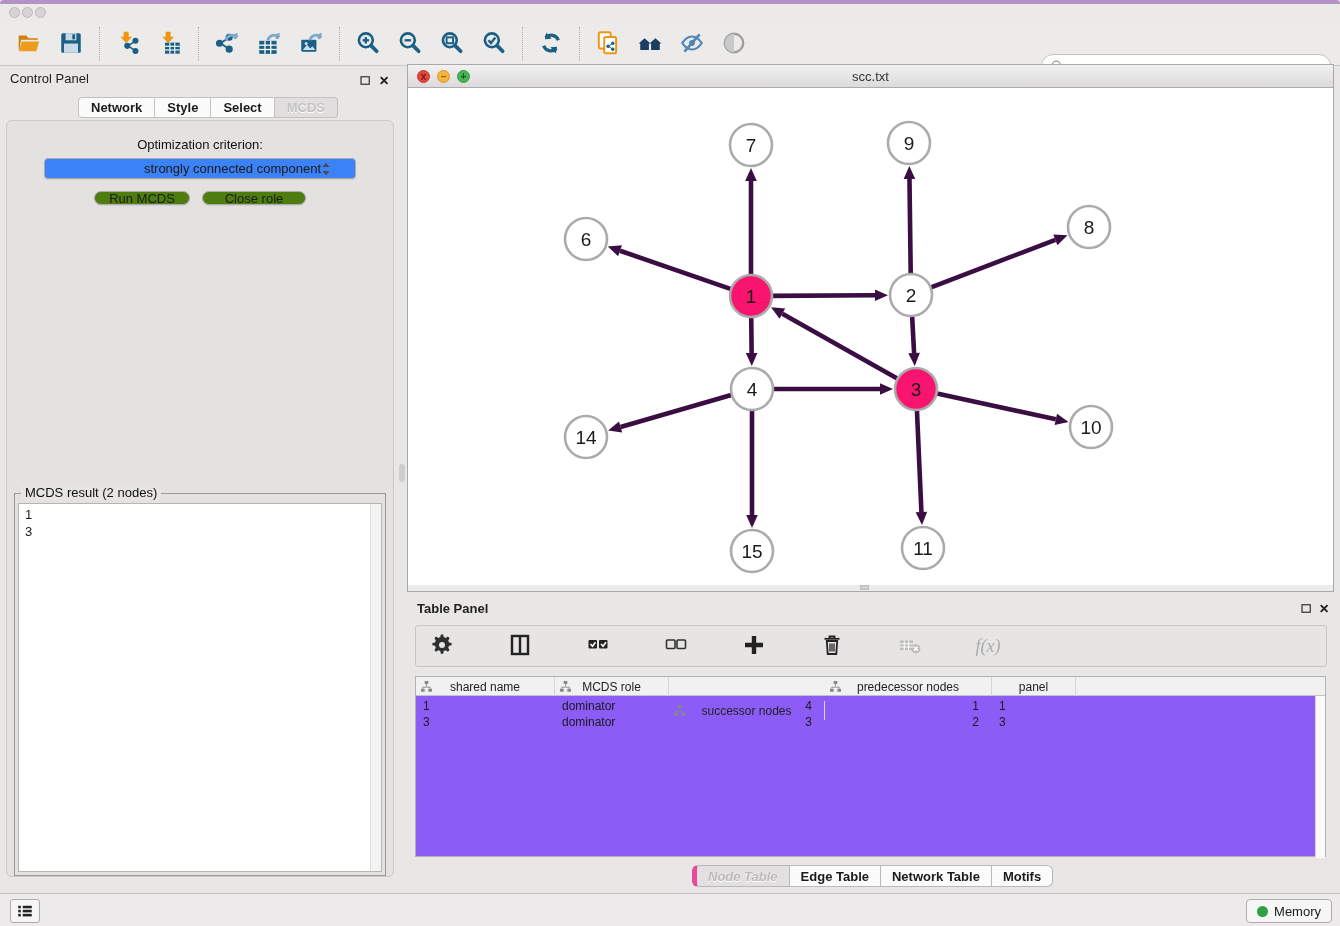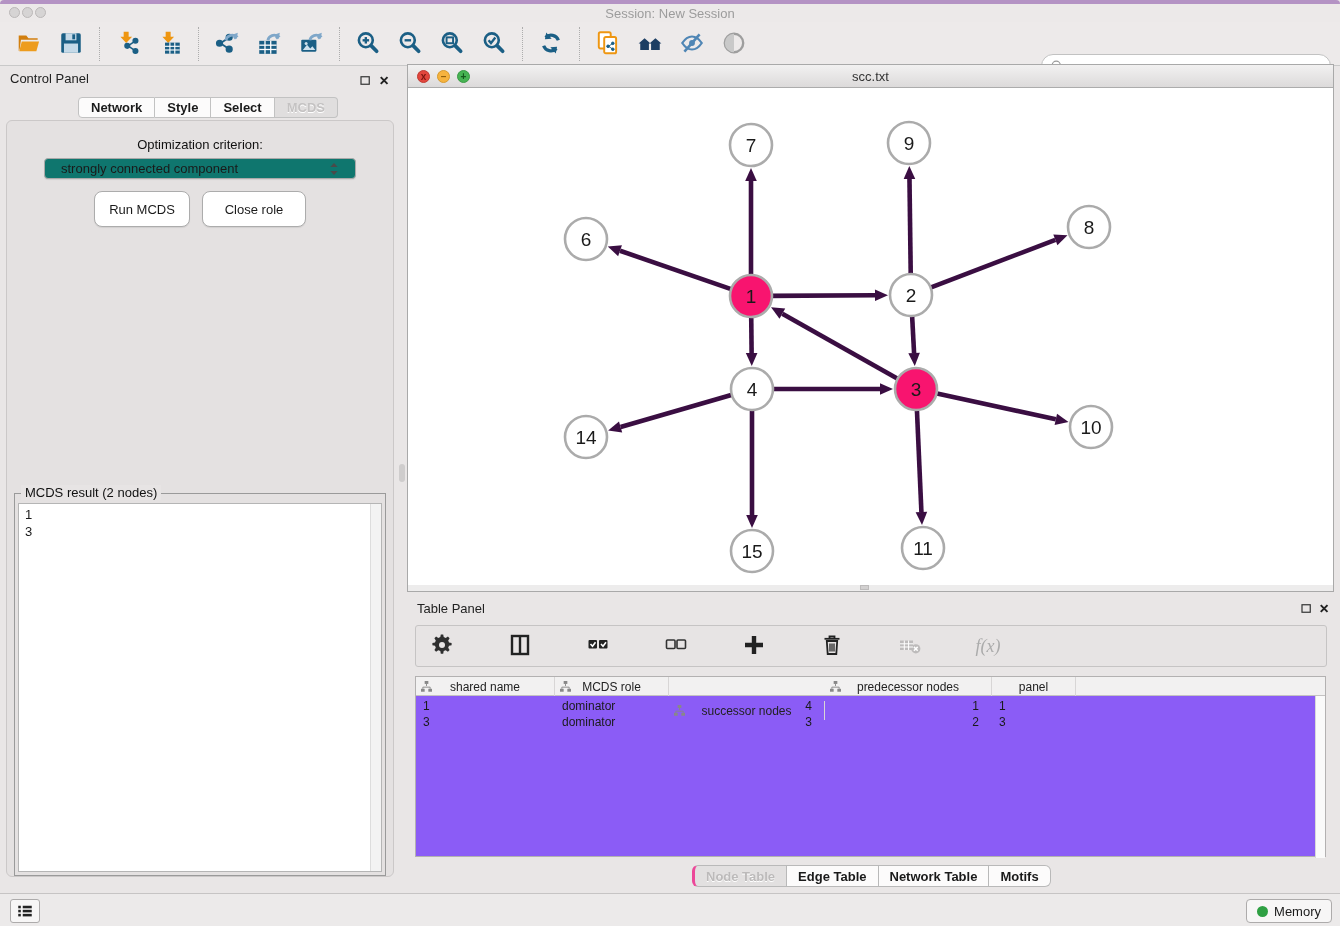--- a/index.html
+++ b/index.html
@@ -27,23 +27,23 @@
   #cp-title { left:10px; top:71px; font-size:13px; color:#222; }
   .panel-icon { width:15px; height:15px; cursor:pointer; }
   #cp-float { left:358px; top:73px; } #cp-close { left:377px; top:73px; }
   #cp-tabs { left:78px; top:97px; display:flex; }
   .cp-tab { height:21px; padding:0 12px; background:#FCFBFB; border:1px solid #C2C2C2; border-left:none; font-weight:bold; font-size:13px; display:flex; align-items:center; cursor:pointer; }
   .cp-tab:first-child { border-left:1px solid #C2C2C2; border-radius:4px 0 0 4px; }
   .cp-tab:last-child { border-radius:0 4px 4px 0; }
   .cp-tab.active { background:#E0DEDE; color:#C4C2C2; text-shadow:0 1px 0 #fff; }
   #cp-body { left:6px; top:120px; width:388px; height:757px; background:#E4E1E1; border:1px solid #CBC8C8; border-radius:6px; }
   #opt-label { left:0; top:137px; width:400px; text-align:center; color:#111; }
-  #opt-select { left:44px; top:158px; width:312px; height:21px; background:#0f766e; border:1px solid #A9A9A9; border-radius:4px; display:flex; align-items:center; padding:0 16px; cursor:pointer; box-shadow:0 1px 1px rgba(0,0,0,.08); }
+  #opt-select { left:44px; top:158px; width:312px; height:21px; background:#3b82f6; border:1px solid #A9A9A9; border-radius:4px; display:flex; align-items:center; padding:0 24px; cursor:pointer; box-shadow:0 1px 1px rgba(0,0,0,.08);text-align:right; }
   #opt-select .val { flex:1; font-size:13px; }
-  .btn { position:absolute; height:36px; background:#ffffff; border:1px solid #ACACAC; border-radius:8px; font-size:13px; display:flex; align-items:center; justify-content:center; cursor:pointer; box-shadow:0 1px 1px rgba(0,0,0,.08); }
+  .btn { position:absolute; height:14px; background:#4d7c0f; border:1px solid #ACACAC; border-radius:8px; font-size:13px; display:flex; align-items:center; justify-content:center; cursor:pointer; box-shadow:0 1px 1px rgba(0,0,0,.08); }
   #run-btn { left:94px; top:191px; width:96px; }
   #closepanel-btn { left:202px; top:191px; width:104px; }
   #mcds-group { left:14px; top:493px; width:372px; height:383px; border:1px solid #9A9A9A; }
   #mcds-legend { position:absolute; left:6px; top:-9px; background:#E7E4E4; padding:0 4px; font-size:13px; color:#111; }
   #mcds-box { position:absolute; left:3px; top:9px; width:364px; height:369px; background:#fff; border:1px solid #B5B5B5; }
   #mcds-lines { position:absolute; left:6px; top:2px; font-size:13px; line-height:17px; white-space:pre-line; }
   #mcds-scroll { position:absolute; right:0; top:0; width:11px; height:100%; background:#F3F3F3; border-left:1px solid #DDD; }
 
   
   #net-window { left:407px; top:64px; width:927px; height:528px; border:1px solid #A9A9A9; background:#fff; }
@@ -52,57 +52,56 @@
   .wl { position:absolute; top:5px; width:13px; height:13px; border-radius:50%; display:flex; align-items:center; justify-content:center; font-size:10px; font-weight:bold; cursor:pointer; }
   #wl-close { left:9px;  background:#E2463D; border:1px solid #C03A32; color:#7E1610; }
   #wl-min  { left:29px; background:#F6B33E; border:1px solid #D79A2D; color:#8E5E0A; }
   #wl-max  { left:49px; background:#47B353; border:1px solid #3A9A45; color:#14591C; }
   #net-canvas { position:absolute; left:0; top:23px; width:925px; height:497px; background:#fff; }
   #net-bottom { position:absolute; left:0; bottom:0; width:925px; height:6px; background:#EDECEC; }
   #net-grab { position:absolute; left:452px; bottom:1px; width:9px; height:5px; background:#D2D0D0; border:1px solid #BDBBBB; }
   #cp-net-splitter { left:399px; top:464px; width:6px; height:18px; background:#CFCDCD; border-radius:3px; }
 
   
-  #tp-title { left:417px; top:601px; font-size:13px; color:#222; }
+  #tp-title { left:417px; top:601px; font-size:13px; color:#222;font-weight:bold; }
   #tp-float { left:1299px; top:601px; } #tp-close { left:1317px; top:601px; }
   #tp-toolbar { left:415px; top:625px; width:912px; height:42px; background:#E7E4E4; border:1px solid #C6C4C4; border-radius:3px; display:flex; align-items:center; padding-left:12px;gap:40px; }
   .tpt-btn { width:28px; height:28px; margin-right:10px; display:flex; align-items:center; justify-content:center; cursor:pointer; }
   .tpt-btn.disabled { cursor:default; }
   .fx-label { font-family:"Liberation Serif", serif; font-style:italic; font-size:18px; color:#ABABAB; }
   #data-table { left:415px; top:676px; width:911px; height:181px; background:#8b5cf6; border:1px solid #B3B1B1; }
   #tbl-header { position:absolute; left:0; top:0; height:19px; width:100%; background:#F2F1F1; border-bottom:1px solid #C4C2C2; display:flex; }
   .th { height:19px; border-right:1px solid #D8D6D6; display:flex; align-items:center; justify-content:center; gap:4px; font-size:12px; color:#222; cursor:pointer; position:relative; }
   .th .th-icon { position:absolute; left:5px; top:4px; }
   .tbl-row { position:absolute; left:0; height:16px; width:100%; display:flex; font-size:12px; cursor:default; }
   .td { height:16px; display:flex; align-items:center; }
   #tbl-vscroll { position:absolute; right:0; top:19px; width:10px; height:162px; background:#FAFAFA; border-left:1px solid #D9D9D9; }
   #tp-tabs { top:865px; display:flex; }
   .tp-tab { height:22px; padding:0 11px; background:#FCFBFB; border:1px solid #B9B9B9; border-left:none; font-weight:bold; font-size:13px; display:flex; align-items:center; cursor:pointer; }
-  .tp-tab:first-child { border-left:3px solid #ec4899; border-radius:6px 0 0 6px; }
+  .tp-tab:first-child { border-left:5px solid #ec4899; border-radius:6px 0 0 6px;font-style:italic; }
   .tp-tab:last-child { border-radius:0 6px 6px 0; }
   .tp-tab.active { background:#E2E0E0; color:#BCBABA; text-shadow:0 1px 0 #fff; }
 
   
   #statusbar { left:0; top:893px; width:1340px; height:33px; background:#ECEAEA; border-top:1px solid #C6C4C4; }
   #list-btn { position:absolute; left:10px; top:5px; width:30px; height:24px; background:#F7F6F6; border:1px solid #ADABAB; border-radius:3px; display:flex; align-items:center; justify-content:center; cursor:pointer; }
   #memory-btn { position:absolute; right:8px; top:5px; height:24px; padding:0 10px; background:#F7F6F6; border:1px solid #ADABAB; border-radius:4px; display:flex; align-items:center; gap:6px; font-size:13px; cursor:pointer; }
   #memory-dot { width:11px; height:11px; border-radius:50%; }
 </style>
 </head>
 <body>
 
 <div class="app">
 
   <div id="purple-strip" class="abs"></div>
 
   <div id="titlebar" class="abs">
     <span class="tl-dot" style="left:9px"></span>
     <span class="tl-dot" style="left:22px"></span>
     <span class="tl-dot" style="left:35px"></span>
-    <div id="app-title">Session: New Session</div>
   </div>
 
   <div id="toolbar" class="abs">
     <div id="toolbar-icons">
         <div class="tb-btn">
           <span><svg width="26" height="26" viewBox="0 0 24 24">
               <path d="M2.5 19.5V5h7l2 2.5h8.5V9H4.6L3.5 17z" fill="#D27F0E"></path>
               <path d="M3 19.5l2.3-9h16l-2.5 9z" fill="#ED9C1E"></path>
             </svg></span>
         </div>

